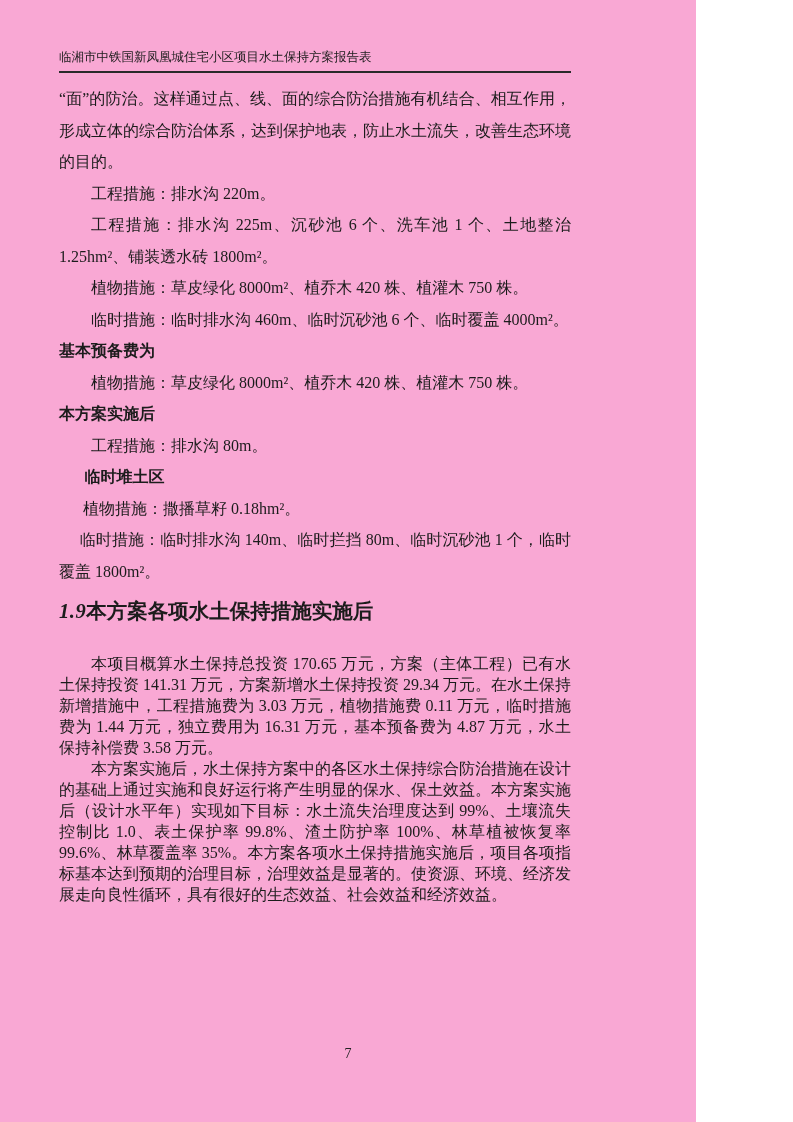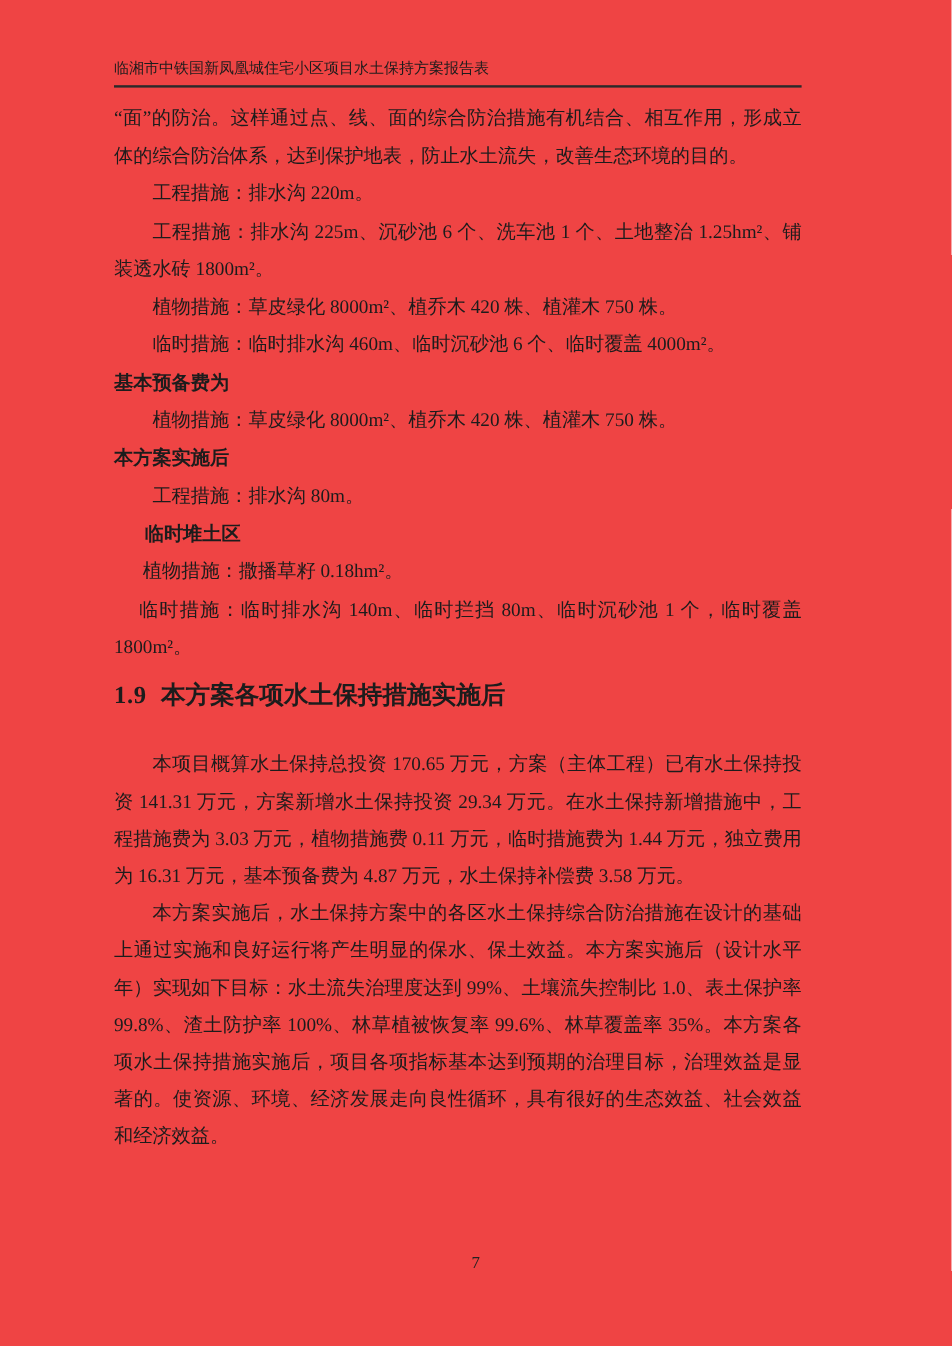--- a/index.html
+++ b/index.html
@@ -2,27 +2,27 @@
 <html lang="zh"><head>
 <meta charset="utf-8">
 <style>
   html, body {
     margin: 0;
     padding: 0;
     background: #ffffff;
   }
   .page {
     position: relative;
-    width: 793px;
+    width: 696px;
     height: 1122px;
-    background: #ef4444;
+    background: #f9a8d4;
     color: #1c1c1c;
     font-family: "Liberation Serif", "DejaVu Serif", serif;
     box-sizing: border-box;
-    padding: 48px 125px 0 95px;
+    padding: 48px 125px 0 59px;
     overflow: hidden;
   }
   .doc-header {
     font-size: 12.5px;
     line-height: 18px;
     color: #1c1c1c;
     border-bottom: 2px solid #2a2a2a;
     padding-bottom: 5px;
   }
   .doc-body {
@@ -53,25 +53,26 @@
   .section-title {
     margin: 6px 0 24px 0;
     font-size: 20.5px;
     line-height: 36px;
     font-weight: bold;
     text-align: left;
     text-indent: 0;
   }
   .section-title .sec-num {
     font-family: "Liberation Serif", "DejaVu Serif", serif;
-    margin-right: 12px;
+    margin-right: 0;
     letter-spacing: 0.5px;
+    font-style: italic;
   }
   .investment-block .para {
-    line-height: 31px;
+    line-height: 21px;
   }
   .page-footer {
     position: absolute;
     left: 0;
     bottom: 58px;
     width: 100%;
     text-align: center;
     font-size: 14px;
     line-height: 20px;
     color: #222222;

